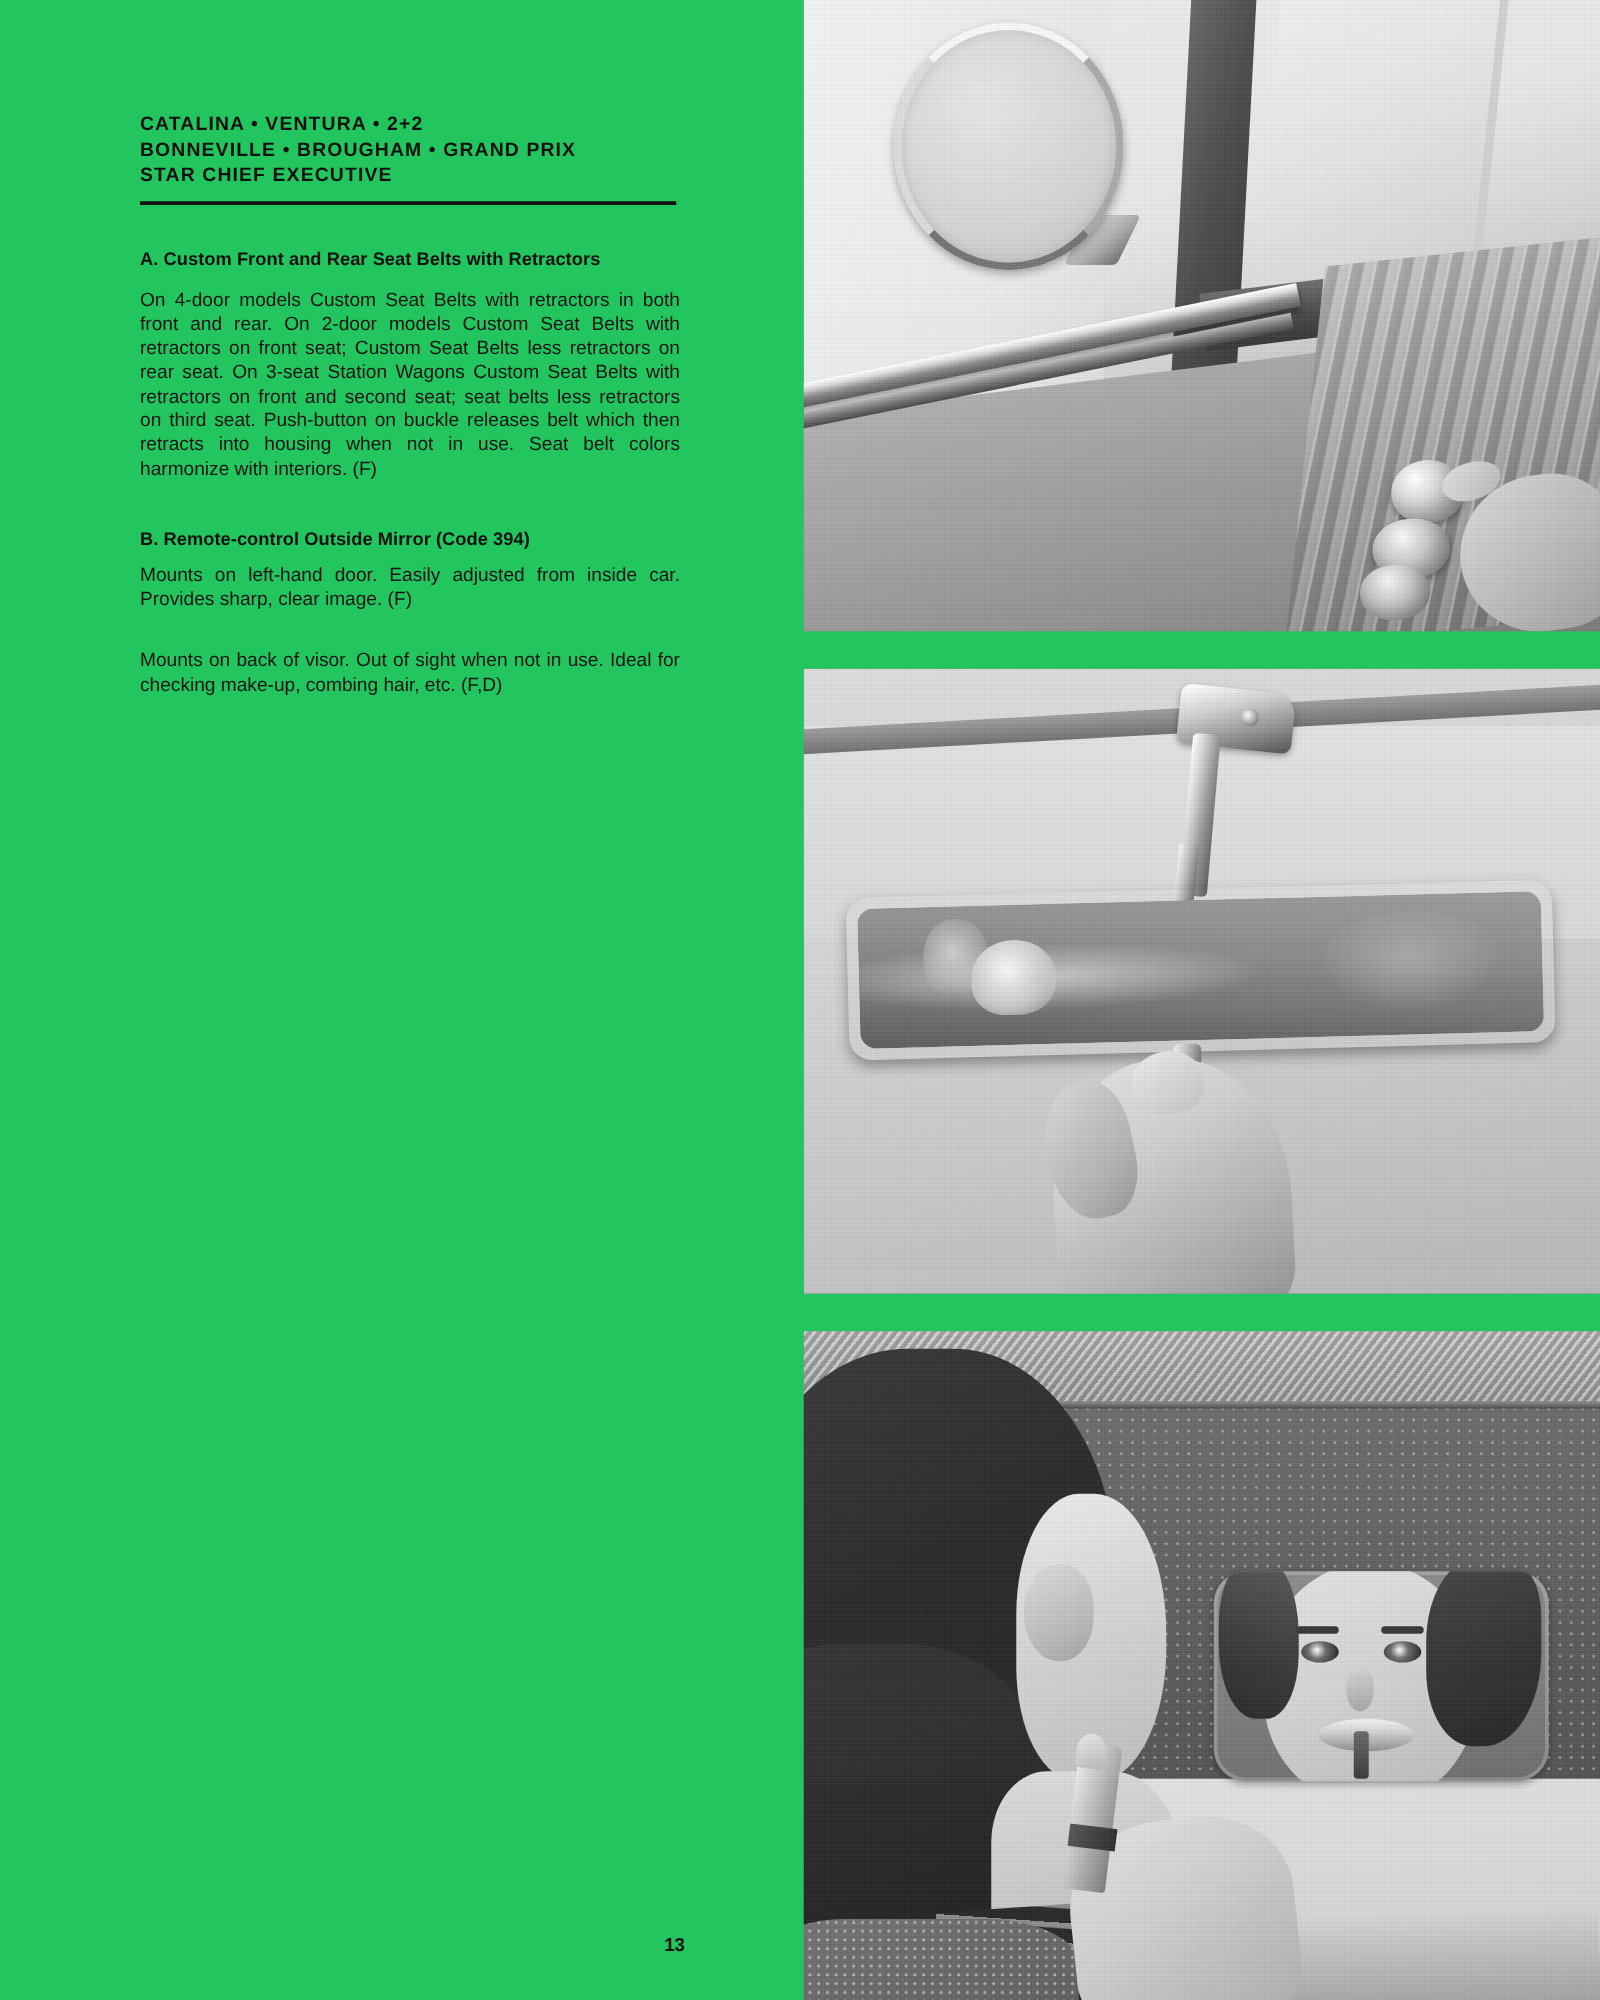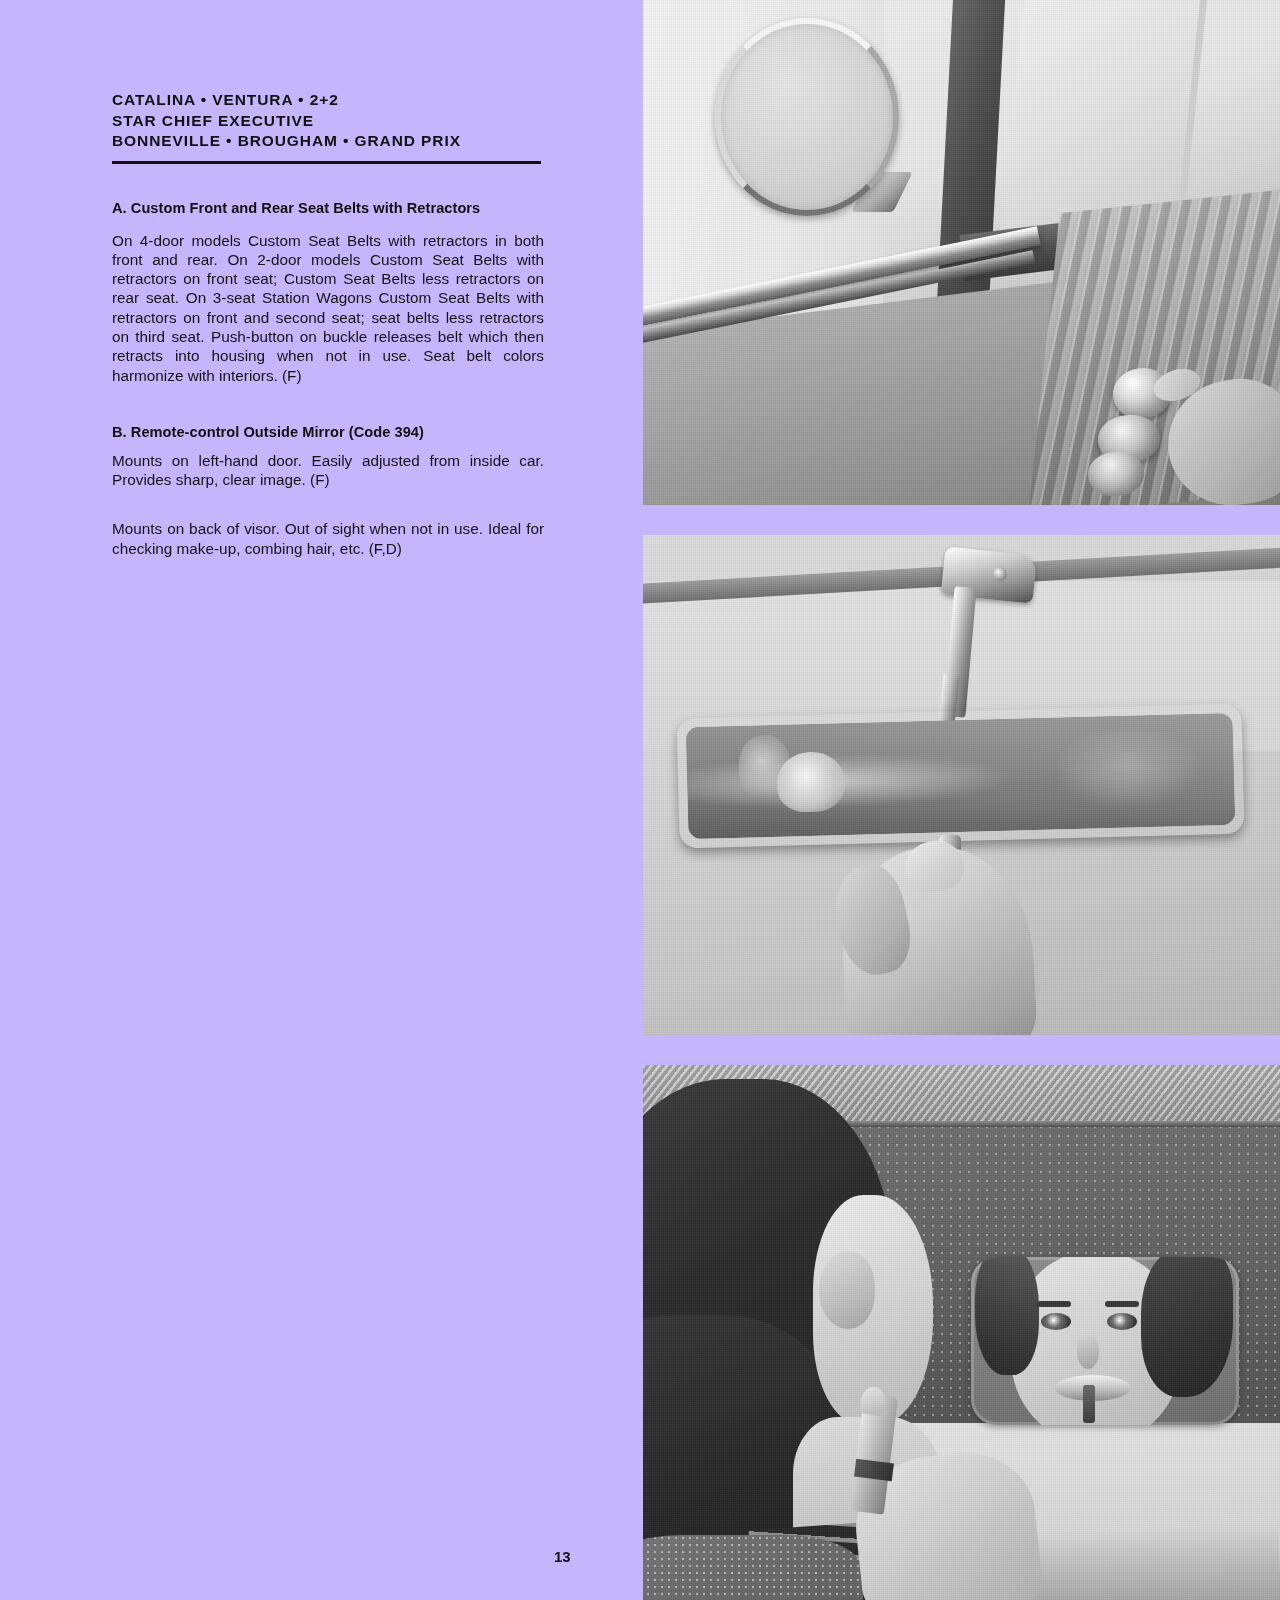--- a/index.html
+++ b/index.html
@@ -12,21 +12,21 @@
     background: #ffffff;
     font-family: "Liberation Sans", sans-serif;
     overflow: hidden;
     position: relative;
   }
 
   
   .page {
     position: absolute;
     inset: 0;
-    background: #c4b5fd;
+    background: #22c55e;
   }
 
   
   .text-column {
     position: absolute;
     left: 112px;
     top: 90px;
     width: 432px;
   }
 
@@ -80,25 +80,24 @@
 
   .section.c { margin-top: 30px; }
   .section.d { margin-top: 30px; }
 
   
   .page-number {
     position: absolute;
     left: 518px;
     top: 1548px;
     width: 30px;
-    text-align: left;
+    text-align: right;
     font-weight: bold;
     font-size: 15px;
     color: #111111;
-    margin-left: 36px;
   }
 
   
   .photo-col {
     position: absolute;
     left: 643px;
     top: 0;
     width: 637px;
     height: 1600px;
   }
@@ -535,22 +534,22 @@
 </style>
 </head>
 <body>
 
 <div class="page">
 
   <div class="text-column">
 
     <div class="model-header">
       <span class="ln">CATALINA  •  VENTURA  •  2+2</span>
+      <span class="ln">BONNEVILLE  •  BROUGHAM  •  GRAND PRIX</span>
       <span class="ln">STAR  CHIEF  EXECUTIVE</span>
-      <span class="ln">BONNEVILLE  •  BROUGHAM  •  GRAND PRIX</span>
     </div>
 
     <div class="header-rule"></div>
 
     <div class="sections">
 
       <div class="section first">
         <div class="section-heading">
           <span class="ln2">A. Custom Front and Rear Seat Belts with Retractors</span>
         </div>

